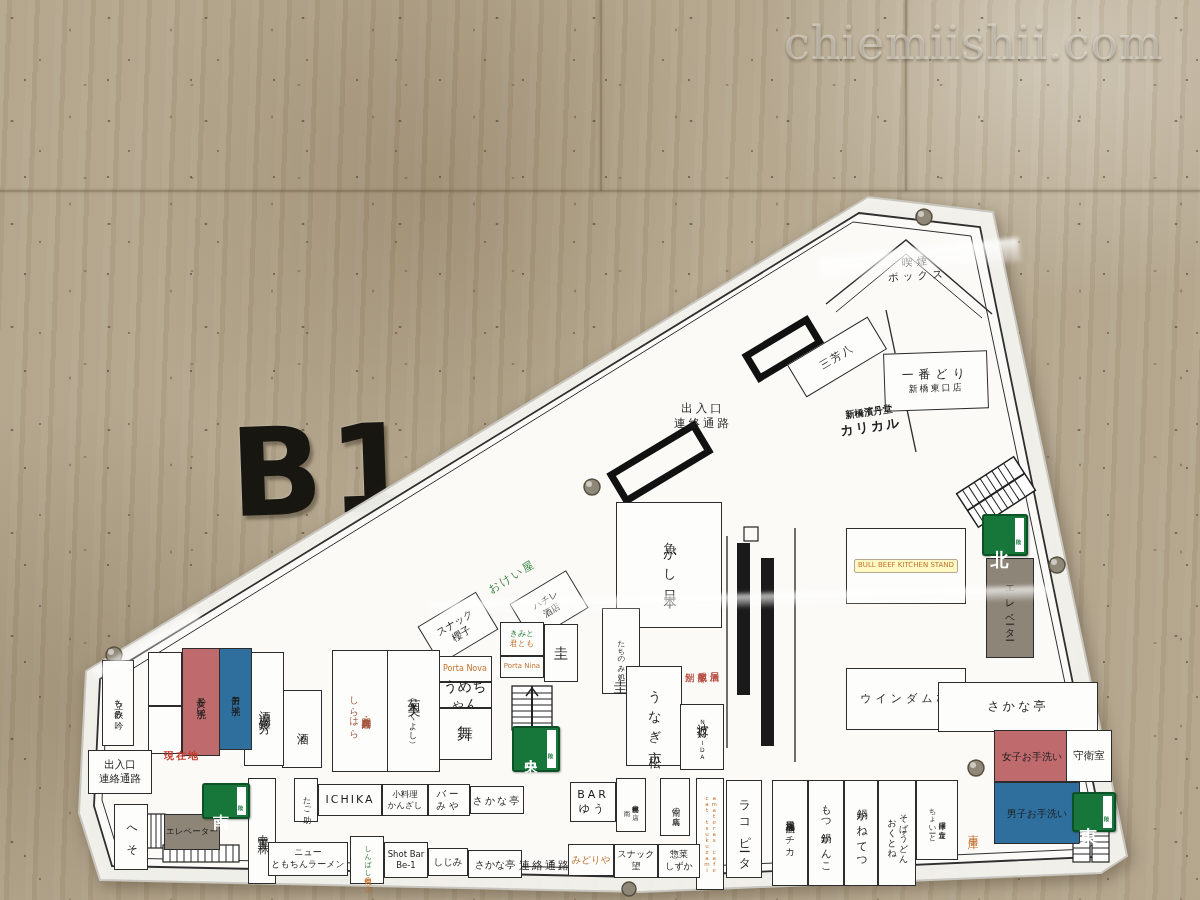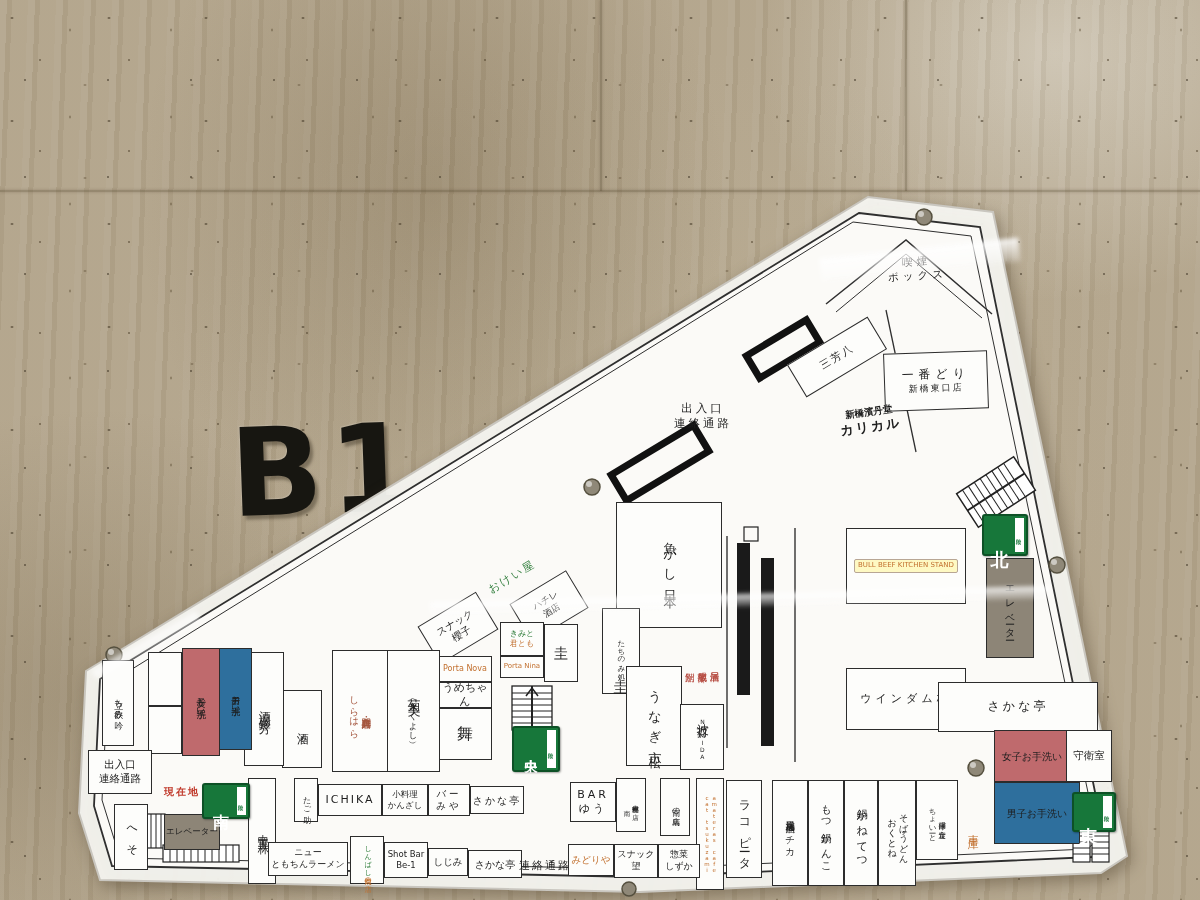--- a/index.html
+++ b/index.html
@@ -50,20 +50,21 @@
 </style>
 </head>
 <body>
 
 <div id="scene">
 
   <div class="seam" style="left:0;top:190px;width:1200px;height:2px;"></div>
   <div class="seam" style="left:600px;top:0;width:2px;height:191px;"></div>
   <div class="seam" style="left:905px;top:0;width:2px;height:191px;"></div>
 
+  <div class="watermark">chiemiishii.com</div>
   <div class="b1sign">B1</div>
 
   <svg class="plan" width="1200" height="900" viewBox="0 0 1200 900">
     <polygon points="868,197 993,212 1127,856 1101,873 640,892 100,880 79,813 86,671" fill="rgba(247,246,242,0.94)" stroke="#c9c6bf" stroke-width="2" style="filter:drop-shadow(4px 6px 8px rgba(70,58,38,.45));"></polygon>
     <polygon points="859,213 980,227 1106,846 1092,857 640,877 112,866 94,806 100,679" fill="#fbfaf7" stroke="#2f2f2f" stroke-width="1.8"></polygon>
     <polygon points="853,222 971,236 1098,840 1087,849 640,869 120,858 102,800 108,684" fill="none" stroke="#2f2f2f" stroke-width="1"></polygon>
 
     <g stroke="#2f2f2f" fill="none">
       <path d="M 826,304 L 906,240 L 992,314" stroke-width="1.5"></path>
       <path d="M 836,312 L 906,254 L 982,318" stroke-width="1"></path>
@@ -235,21 +236,21 @@
     <span class="green" style="font-size:8px;">きみと</span>
     <span class="orange" style="font-size:8px;">君とも</span>
   </div>
 
   <div class="lb bx orange" style="left:500px;top:656px;width:42px;height:20px;font-size:7px;">Porta Nina</div>
 
   <div class="lb bx" style="left:544px;top:624px;width:32px;height:56px;font-size:14px;">圭</div>
 
   <div class="lb bx orange" style="left:438px;top:656px;width:52px;height:24px;font-size:8px;">Porta Nova</div>
 
-  <div class="lb bx" style="left:438px;top:682px;width:52px;height:24px;font-size:11px;">うめちゃん</div>
+  <div class="lb bx" style="left:438px;top:682px;width:52px;height:24px;font-size:14px;">うめちゃん</div>
 
   <div class="lb bx" style="left:438px;top:708px;width:52px;height:50px;font-size:16px;">舞</div>
 
   <div class="lb bx v" style="left:386px;top:650px;width:52px;height:120px;">
     <span style="font-size:13px;letter-spacing:4px;">菊美</span>
     <span style="font-size:8.5px;">（きくよし）</span>
   </div>
 
   <div class="lb bx v" style="left:332px;top:650px;width:54px;height:120px;font-size:9.5px;color:#a4543c;">具・刺身専門店
 しらはら</div>
@@ -263,21 +264,21 @@
 
   <div class="lb bx v" style="left:244px;top:652px;width:38px;height:112px;font-size:12px;letter-spacing:4px;">酒場鈴芳</div>
 
   <div class="lb bx blue-bg v" style="left:218px;top:648px;width:32px;height:100px;font-size:9px;">男子お手洗い</div>
 
   <div class="lb bx red-bg v" style="left:182px;top:648px;width:36px;height:106px;font-size:9.5px;">女子お手洗い</div>
 
   <div class="bx" style="position:absolute;z-index:3;left:148px;top:652px;width:32px;height:52px;"></div>
   <div class="bx" style="position:absolute;z-index:3;left:148px;top:706px;width:32px;height:46px;"></div>
 
-  <div class="lb" style="left:152px;top:748px;width:60px;height:14px;font-size:10px;letter-spacing:2px;color:#c0392b;font-weight:bold;margin-top:36px;">現在地</div>
+  <div class="lb" style="left:152px;top:748px;width:60px;height:14px;font-size:10px;letter-spacing:2px;color:#c0392b;font-weight:bold;">現在地</div>
 
   <div class="lb bx v" style="left:102px;top:660px;width:30px;height:84px;font-size:9px;">立ち飲み吟</div>
 
   <div class="lb bx" style="left:88px;top:750px;width:62px;height:42px;font-size:10.5px;">出入口
 連絡通路</div>
 
   <div class="lb bx v" style="left:114px;top:804px;width:32px;height:64px;font-size:11px;letter-spacing:4px;">へそ</div>
 
   <div class="exit" style="left:202px;top:783px;width:44px;height:32px;">
     <span class="exit-main" style="font-size:16px;">南</span>

